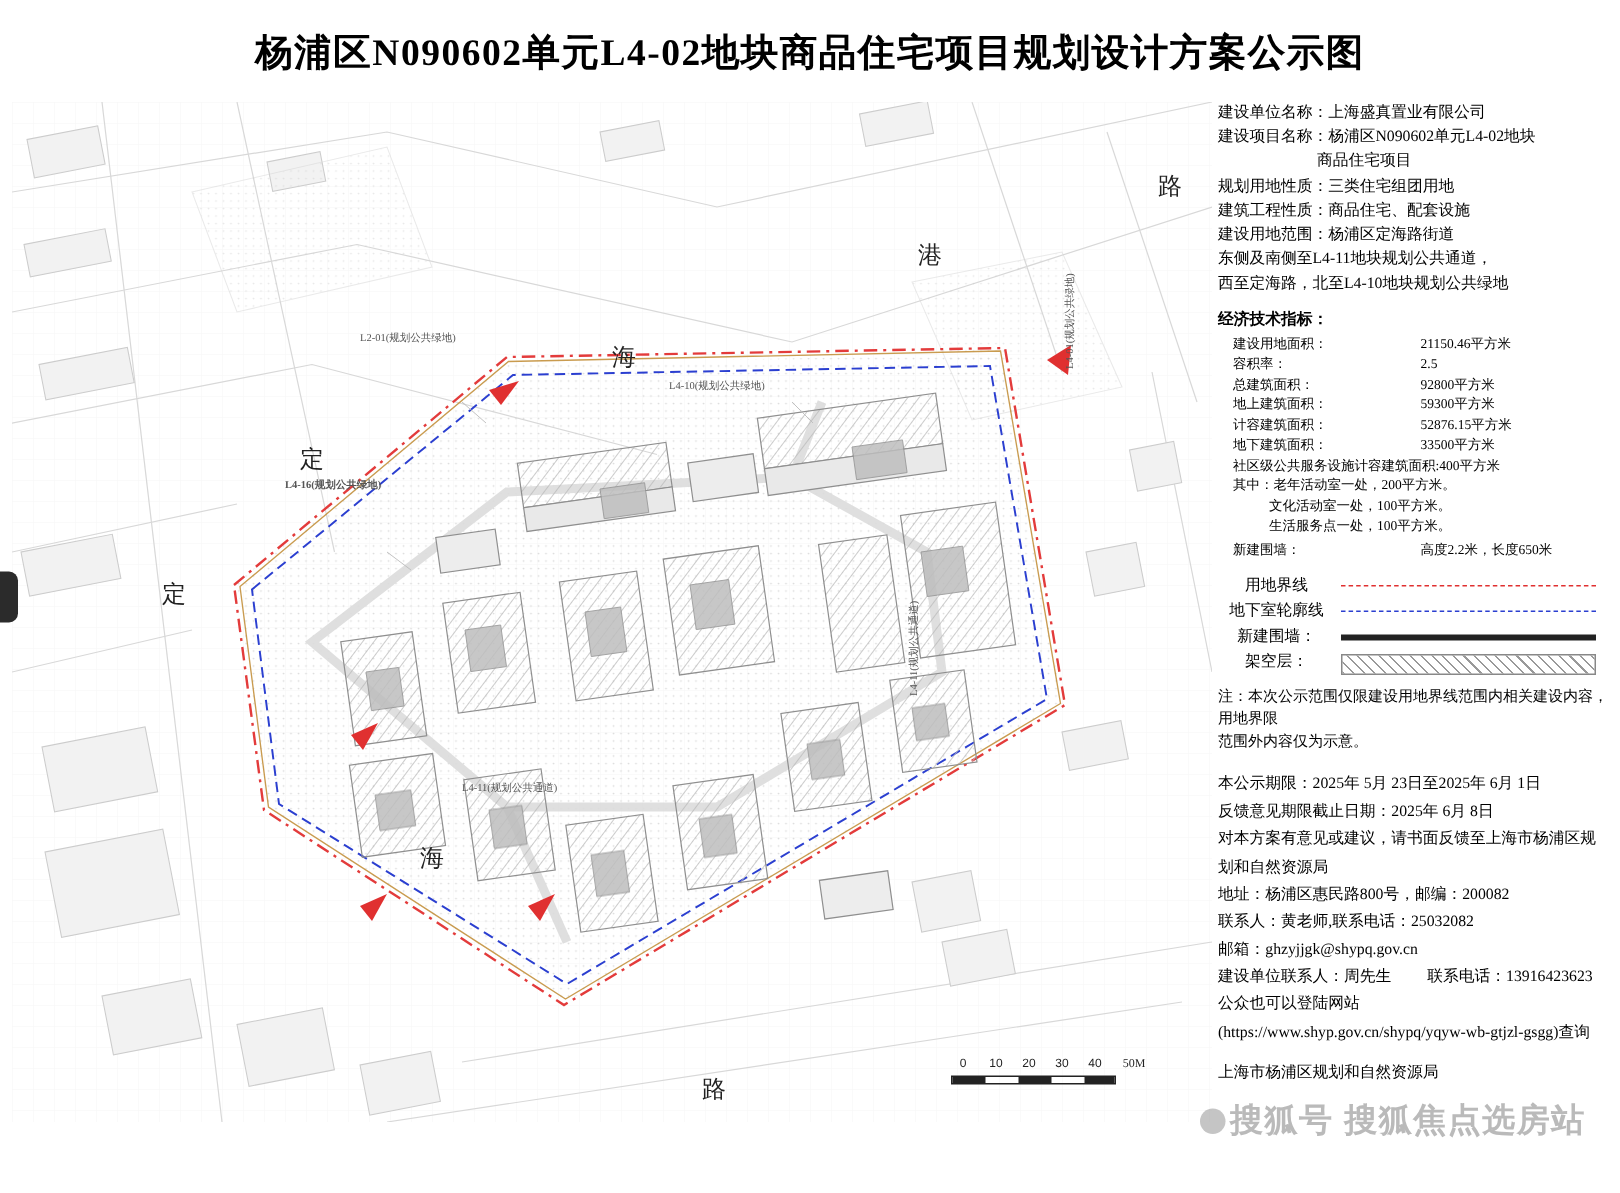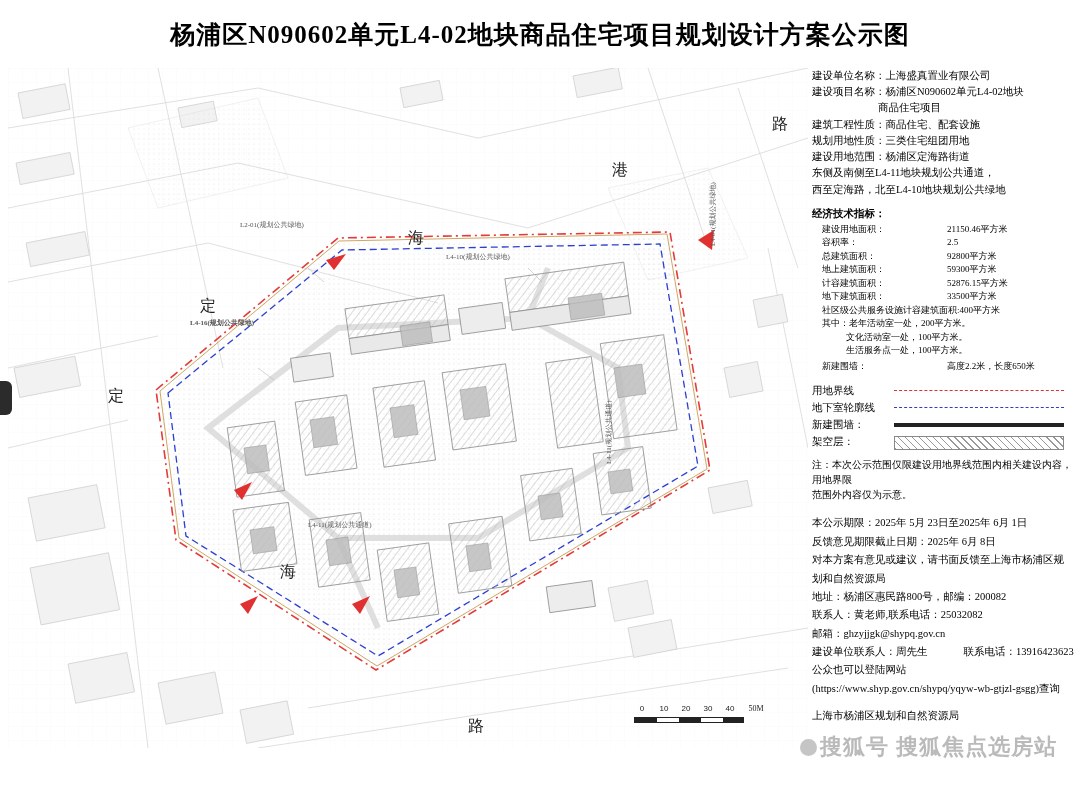--- a/index.html
+++ b/index.html
@@ -142,21 +142,21 @@
   .legend {
     margin-top: 10px;
   }
   .legend-row {
     display: flex;
     align-items: center;
     font-size: 10.5px;
     height: 15px;
     margin-bottom: 2px;
   }
-  .legend-row .lk { width: 78px; white-space: nowrap; }
+  .legend-row .lk { width: 78px; white-space: nowrap; text-align: center; }
   .legend-sym { flex: 1; height: 12px; position: relative; }
   .sym-redline {
     position: absolute; left: 4px; right: 10px; top: 5px;
     border-top: 1.4px dashed #e03030;
   }
   .sym-blueline {
     position: absolute; left: 4px; right: 10px; top: 5px;
     border-top: 1.4px dashed #2b3fd0;
   }
   .sym-wall {
@@ -171,21 +171,21 @@
   .note {
     font-size: 10px;
     line-height: 1.5;
     margin-top: 8px;
   }
   .contact-block {
     margin-top: 12px;
     font-size: 10.5px;
     line-height: 1.75;
   }
-  .contact-block .row2 { display:flex; gap: 36px; }
+  .contact-block .row2 { display:flex; gap: 24px; }
   .footer-org {
     margin-top: 10px;
     font-size: 10.5px;
     text-align: left;
   }
   
   #watermark {
     position: absolute;
     left: 800px;
     top: 732px;
@@ -420,26 +420,26 @@
     <div class="kv-row">
       <span class="k">建设单位名称：</span>
       <span class="v">上海盛真置业有限公司</span>
     </div>
     <div class="kv-row">
       <span class="k">建设项目名称：</span>
       <span class="v">杨浦区N090602单元L4-02地块</span>
     </div>
     <div class="indent-line" style="padding-left:66px;">商品住宅项目</div>
     <div class="kv-row">
+      <span class="k">规划用地性质：</span>
+      <span class="v">三类住宅组团用地</span>
+    </div>
+    <div class="kv-row">
       <span class="k">建筑工程性质：</span>
       <span class="v">商品住宅、配套设施</span>
-    </div>
-    <div class="kv-row">
-      <span class="k">规划用地性质：</span>
-      <span class="v">三类住宅组团用地</span>
     </div>
     <div class="kv-row">
       <span class="k">建设用地范围：</span>
       <span class="v">杨浦区定海路街道</span>
     </div>
     <div class="indent-line">东侧及南侧至L4-11地块规划公共通道，</div>
     <div class="indent-line">西至定海路，北至L4-10地块规划公共绿地</div>
 
     <div class="section-head">经济技术指标：</div>
 

